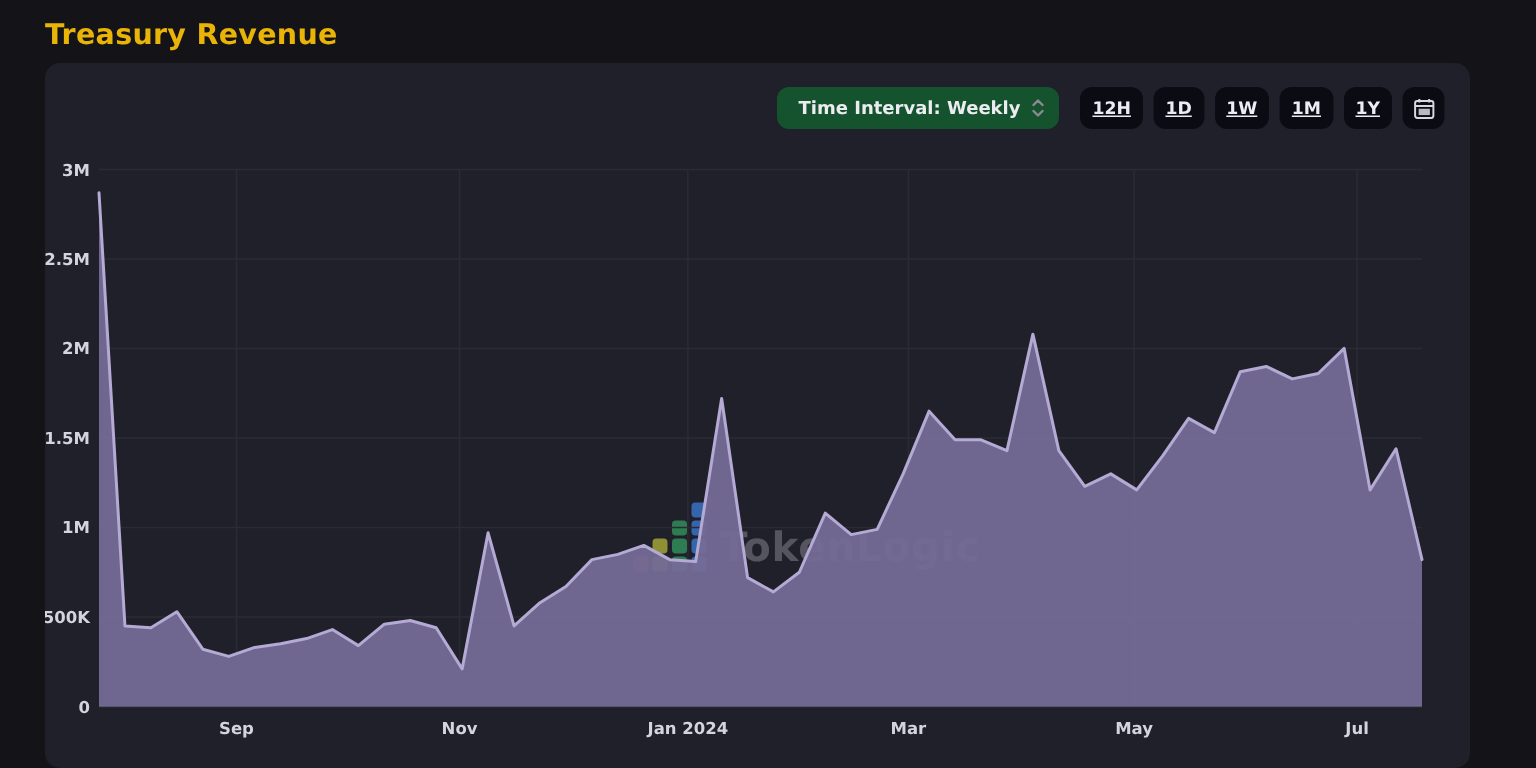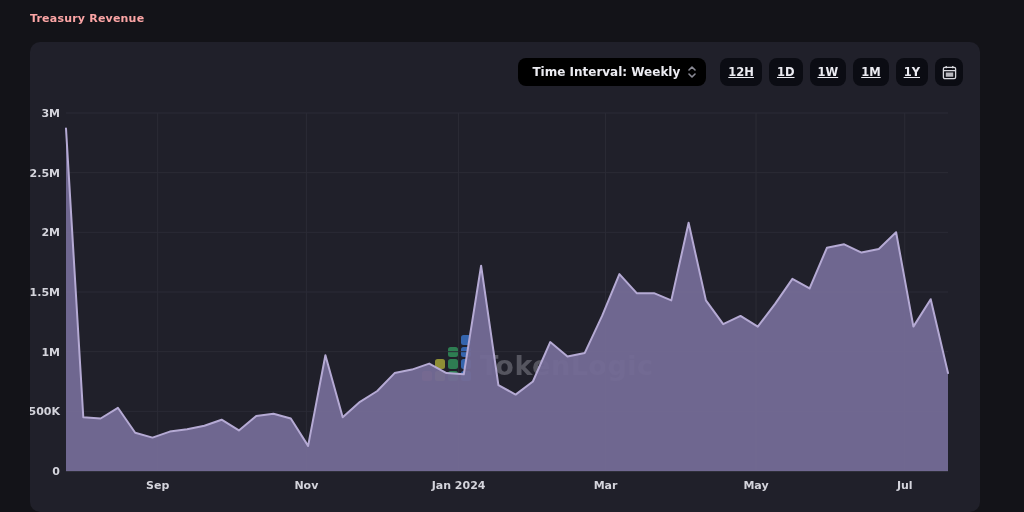--- a/index.html
+++ b/index.html
@@ -5,33 +5,33 @@
   * { margin:0; padding:0; box-sizing:border-box; }
   html,body { width:1024px; height:512px; }
   body {
     background:#131318;
     font-family:"DejaVu Sans","Liberation Sans",sans-serif;
     overflow:hidden; position:relative;
     -webkit-font-smoothing:antialiased;
   }
   .page-title {
     position:absolute; left:30px; top:12px;
-    color:#fca5a5; font-size:11px; font-weight:bold; letter-spacing:.2px;
+    color:#eab308; font-size:19px; font-weight:bold; letter-spacing:.2px;
   }
   .card {
     position:absolute; left:30px; top:42px; width:950px; height:470px;
     background:#20202a; border-radius:10px;
   }
   .toolbar {
     position:absolute; top:16px; right:17px;
     display:flex; align-items:center; gap:7px; z-index:5;
   }
   .interval-select {
     height:28px; padding:0 10px 0 14px; margin-right:7px;
-    background:#000000; border-radius:8px;
+    background:#14532d; border-radius:8px;
     display:flex; align-items:center; gap:8px;
     color:#ececf2; font-size:12px; font-weight:bold; cursor:pointer;
   }
   .range-btn {
     height:28px; min-width:28px; padding:0 8px;
     background:#0b0c13; border:none; border-radius:8px;
     color:#ececf2; font-size:11.5px; font-weight:bold;
     font-family:"DejaVu Sans","Liberation Sans",sans-serif;
     display:flex; align-items:center; justify-content:center; cursor:pointer;text-decoration:underline;
   }

